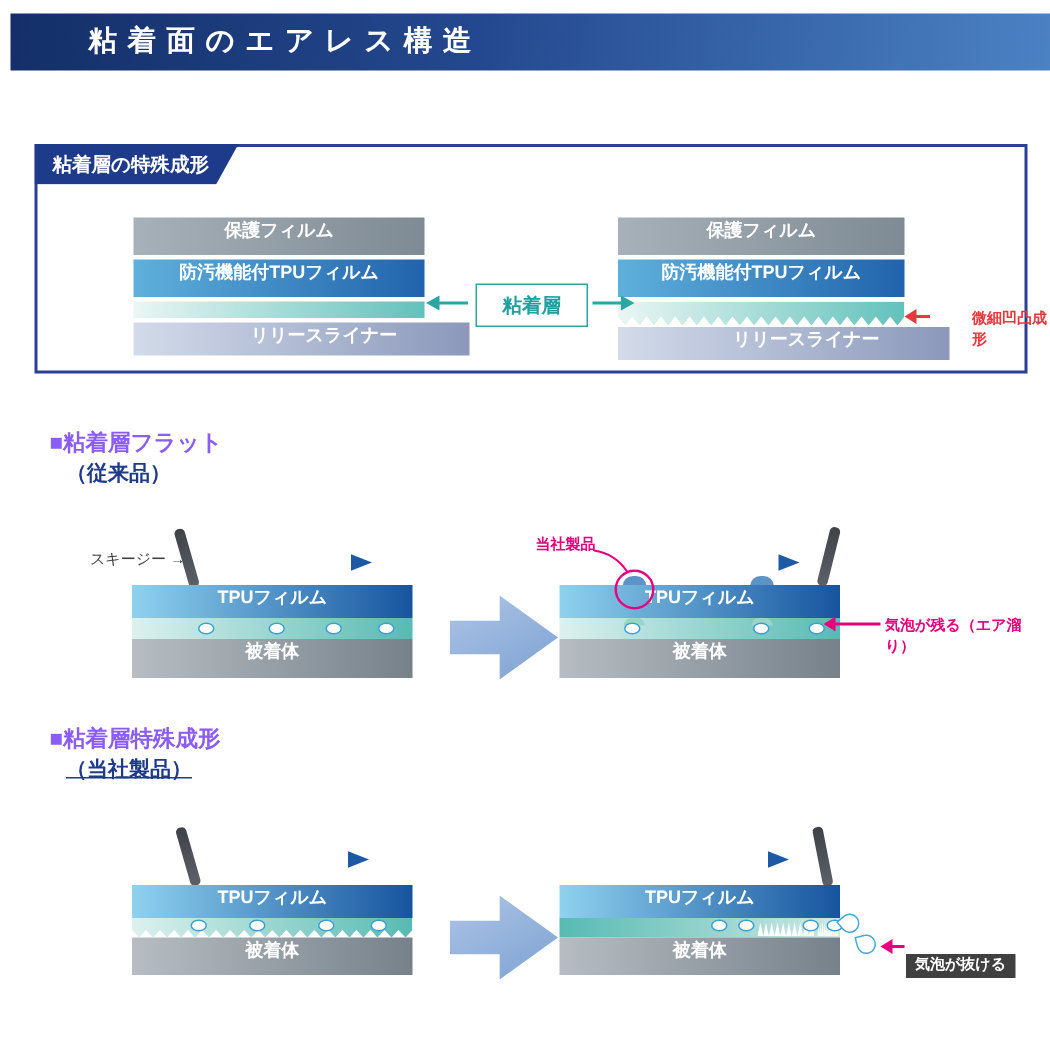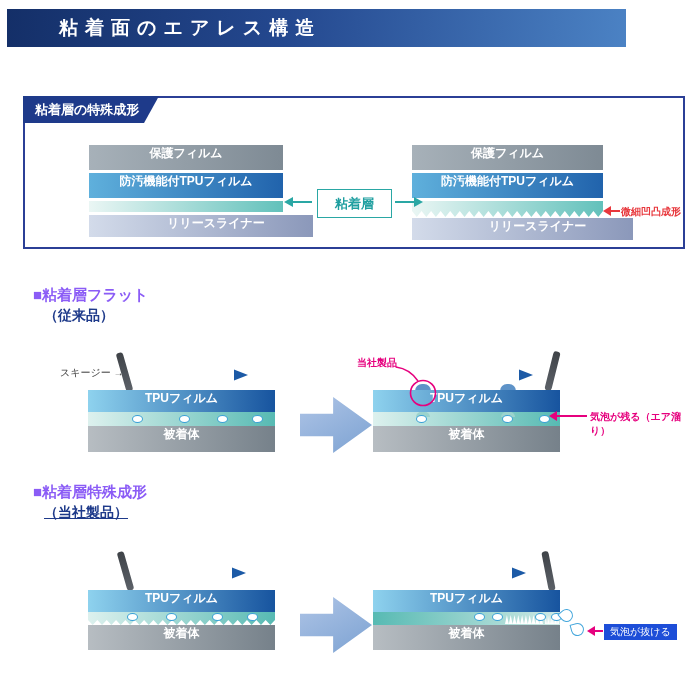--- a/index.html
+++ b/index.html
@@ -1,20 +1,20 @@
 <!DOCTYPE html>
 <html><head>
 <meta charset="utf-8">
 <style>
   html,body{margin:0;padding:0;background:#fff;}
   .page{position:relative;width:700px;height:700px;background:#fff;overflow:hidden;
         font-family:"Liberation Sans","DejaVu Sans",sans-serif;}
 
   
-  .titlebar{position:absolute;left:7px;top:9px;width:619px;height:38px;
+  .titlebar{position:absolute;left:7px;top:9px;width:693px;height:38px;
     background:linear-gradient(95deg,#142f68 0%,#24488f 45%,#4b82c4 100%);}
   .titlebar span{display:block;line-height:38px;padding-left:52px;color:#fff;
     font-family:"Liberation Serif","DejaVu Serif",serif;font-weight:bold;
     font-size:19px;letter-spacing:7px;}
 
   
   .panel{position:absolute;left:23px;top:96px;width:662px;height:153px;
     border:2px solid #2b3f96;background:#fff;box-sizing:border-box;}
   .tab{position:absolute;left:-2px;top:-2px;width:136px;height:27px;background:#1e3a8a;
     clip-path:polygon(0 0,100% 0,89% 100%,0 100%);}
@@ -70,22 +70,22 @@
     border-radius:50%;box-sizing:border-box;}
   .hump{position:absolute;width:16px;height:7px;background:#5e93c8;border-radius:8px 8px 0 0;}
   .hump2{position:absolute;width:14px;height:5px;background:#9bd3cd;border-radius:7px 7px 0 0;}
   .droplet{position:absolute;width:13px;height:13px;background:#fff;border:1.6px solid #45a7dc;
     border-radius:0 55% 55% 55%;box-sizing:border-box;}
   .block-arrow{position:absolute;width:72px;height:56px;
     background:linear-gradient(150deg,#aec4e6,#7ca2d2);
     clip-path:polygon(0 30%,46% 30%,46% 0,100% 50%,46% 100%,46% 70%,0 70%);}
   .note-pink{position:absolute;color:#e6007e;font-size:10px;font-weight:bold;}
   .note-red{position:absolute;color:#e8383d;font-size:10px;font-weight:bold;}
-  .badge{position:absolute;background:#1d4ed8;color:#fff;font-size:10px;font-weight:normal;
-    padding:3px 6px;line-height:1;}
+  .badge{position:absolute;background:#404040;color:#fff;font-size:10px;font-weight:bold;
+    padding:3px 6px;line-height:1;margin-top:12px;}
   .sq-label{position:absolute;color:#3f3f3f;font-size:10px;}
   .flow-arrow{position:absolute;}
 </style>
 </head>
 <body>
 
 <div class="page">
 
   <svg width="0" height="0" style="position:absolute">
       <defs>
@@ -137,21 +137,21 @@
     </div>
   <div class="mini-arrow teal" style="left:395px;top:197px;width:28px;">
       <div class="ln" style="left:0;width:20px;"></div>
       <div class="tri-r"></div>
     </div>
 
   <div class="mini-arrow red" style="left:603px;top:206px;width:17px;">
       <div class="tri-l"></div>
       <div class="ln" style="left:7px;width:10px;"></div>
     </div>
-  <div class="note-red" style="left:621px;top:205px;">微細凹凸成形</div>
+  <div class="note-red" style="left:648px;top:205px;">微細凹凸成形</div>
 
   <div class="sec-h" style="left:33px;top:286px;">■粘着層フラット</div>
   <div class="sec-s" style="left:44px;top:307px;">（従来品）</div>
 
   <div class="sq-label" style="left:60px;top:366px;">スキージー →</div>
   <div class="squeegee" style="left:121px;top:352px;transform:rotate(-16deg);"></div>
   <svg class="flow-arrow" style="left:140px;top:369px;" width="108" height="12">
       <line x1="0" y1="6" x2="94" y2="6" stroke="url(#ag)" stroke-width="2.4"></line>
       <polygon points="94,0.5 108,6 94,11.5" fill="#1c5aa6"></polygon>
     </svg>

